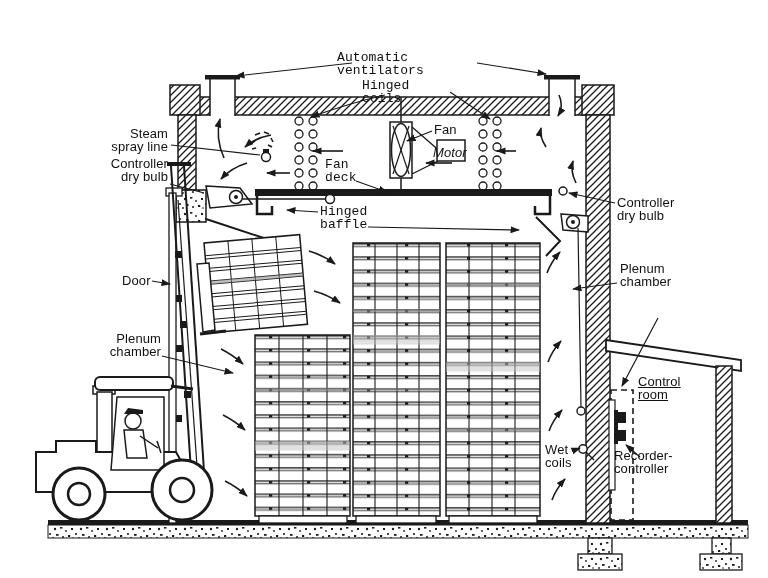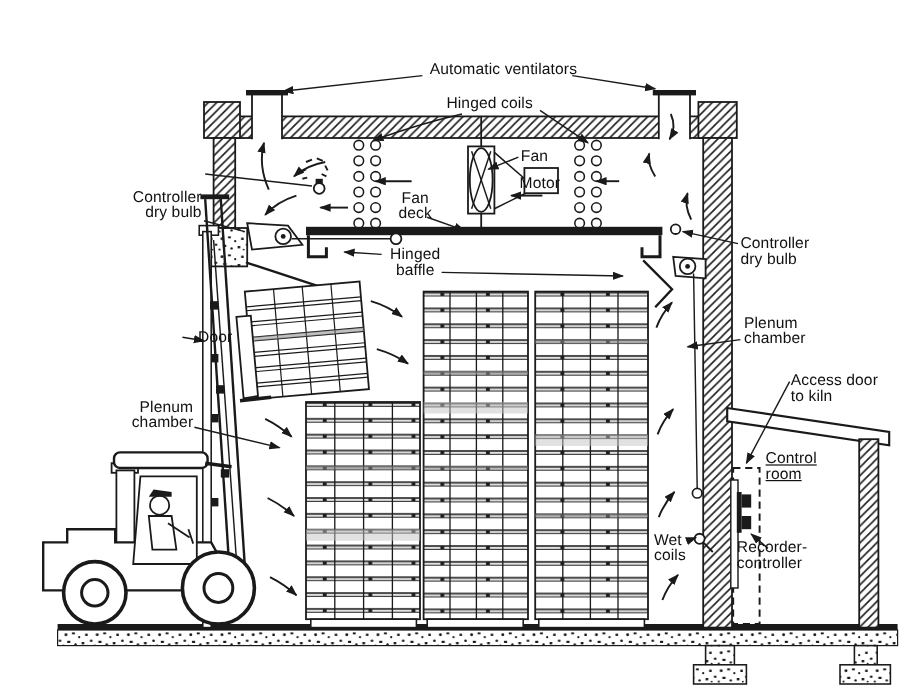--- a/index.html
+++ b/index.html
@@ -2,21 +2,21 @@
 <html><head>
 <meta charset="utf-8">
 <style>
   html,body{margin:0;padding:0;background:#fff;}
   .stage{position:relative;width:768px;height:578px;background:#fff;overflow:hidden;
          font-family:"Liberation Sans",sans-serif;}
   .stage svg{position:absolute;left:0;top:0;}
   .lbl{position:absolute;font-size:13px;line-height:13px;color:#111;
        white-space:pre-line;letter-spacing:0.1px;}
   .r{text-align:right;}
-  .c{text-align:center;}
+  .c{font-family:Liberation Mono, monospace;}
 </style>
 </head>
 <body>
 
 <div class="stage">
 
 <svg width="768" height="578" viewBox="0 0 768 578">
   <defs>
     <marker id="ah" markerUnits="userSpaceOnUse" markerWidth="10" markerHeight="8" refX="8.5" refY="3.5" orient="auto">
       <path d="M0,0 L9.5,3.5 L0,7 Z" fill="#1a1a1a"></path>
@@ -323,35 +323,35 @@
     <path d="M617,283 L573,289" marker-end="url(#ah)"></path>
     <path d="M658,318 L622,386" marker-end="url(#ah)"></path>
     <path d="M572,451 L580,448" marker-end="url(#ah)"></path>
     <path d="M640,457 L626,445" marker-end="url(#ah)"></path>
   </g>
 </svg>
 
   <div class="lbl c" style="left:337px;top:51px;width:165px;">Automatic ventilators</div>
   <div class="lbl c" style="left:362px;top:79px;width:92px;">Hinged coils</div>
   <div class="lbl" style="left:434px;top:123px;">Fan</div>
-  <div class="lbl" style="left:433px;top:146px;">Motor</div>
+  <div class="lbl" style="left:433px;top:146px;font-style:italic;">Motor</div>
   <div class="lbl c" style="left:325px;top:158px;width:42px;">Fan
 deck</div>
+  <div class="lbl r" style="left:98px;top:127px;width:70px;">Steam
+spray line</div>
   <div class="lbl r" style="left:98px;top:157px;width:70px;">Controller
 dry bulb</div>
   <div class="lbl" style="left:617px;top:196px;">Controller
 dry bulb</div>
   <div class="lbl c" style="left:320px;top:205px;width:52px;">Hinged
 baffle</div>
-  <div class="lbl" style="left:122px;top:274px;margin-left:43px;">Door</div>
+  <div class="lbl" style="left:122px;top:274px;">Door</div>
   <div class="lbl r" style="left:99px;top:332px;width:62px;">Plenum
 chamber</div>
   <div class="lbl" style="left:620px;top:262px;">Plenum
 chamber</div>
-  <div class="lbl" style="left:659px;top:310px;">Access door
-to kiln</div>
   <div class="lbl" style="left:638px;top:375px;text-decoration:underline;">Control
 room</div>
   <div class="lbl" style="left:545px;top:443px;">Wet
 coils</div>
   <div class="lbl" style="left:614px;top:449px;">Recorder-
 controller</div>
 </div>
 
 </body></html>

